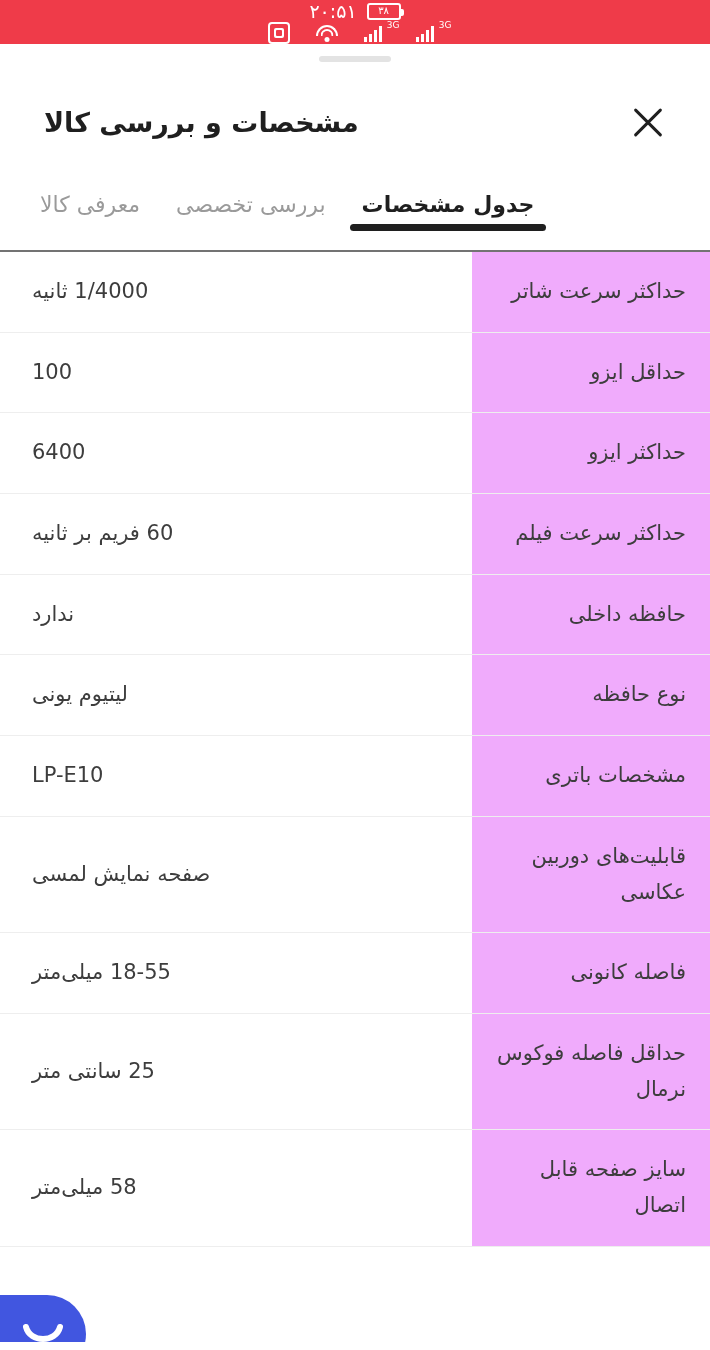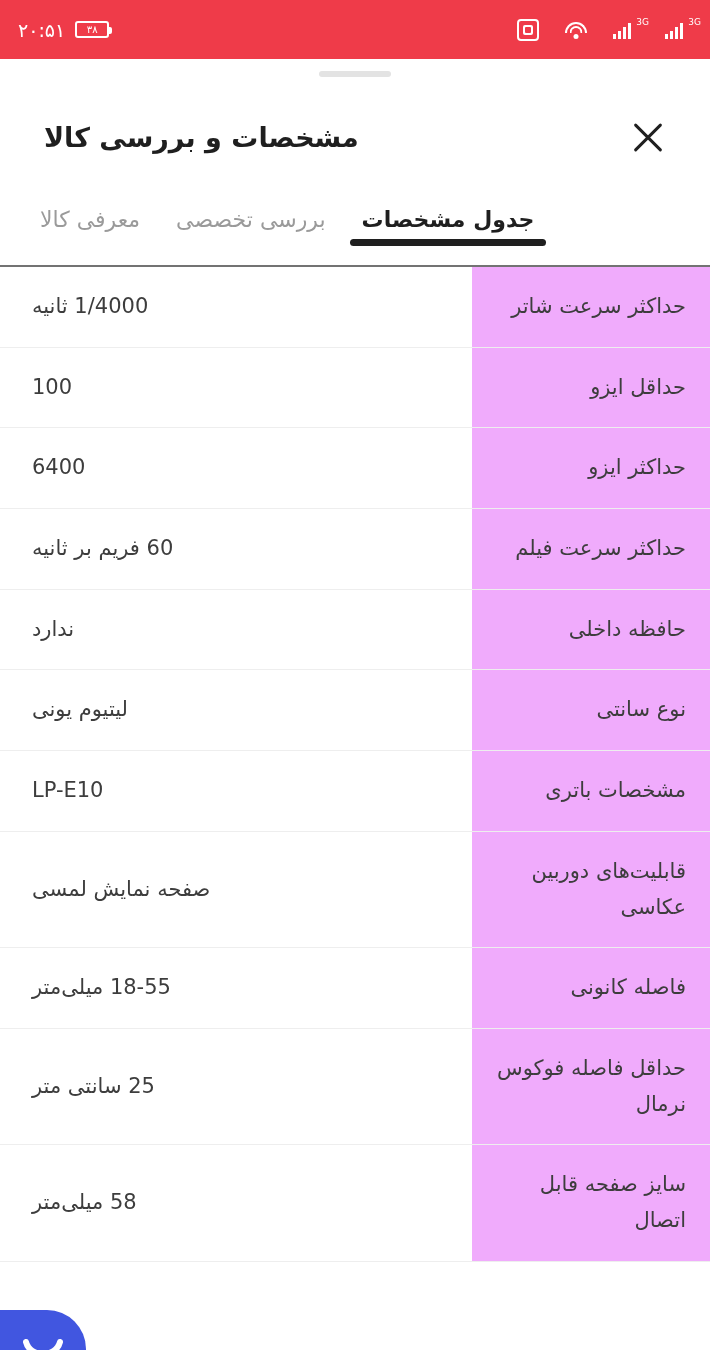--- a/index.html
+++ b/index.html
@@ -6,28 +6,29 @@
   html, body {
     width: 710px;
     height: 1350px;
     overflow: hidden;
     background: #ffffff;
     font-family: "DejaVu Sans", "Liberation Sans", sans-serif;
   }
 
   
   .status-bar {
-    height: 59px;
+    height: 44px;
     background: #ef3b49;
     display: flex;
     align-items: center;
     justify-content: space-between;
     padding: 0 18px;
     color: #ffffff;
     direction: ltr;
+    flex-direction: column;
   }
   .status-left { display: flex; align-items: center; gap: 10px; }
   .status-right { display: flex; align-items: center; gap: 25px; }
   .clock { font-size: 19px; letter-spacing: 0.5px; }
   .battery {
     width: 34px; height: 17px;
     border: 2px solid #ffffff;
     border-radius: 3px;
     position: relative;
     display: flex; align-items: center; justify-content: center;
@@ -269,21 +270,21 @@
       </tr>
       <tr>
         <td class="k">حداکثر سرعت فیلم</td>
         <td class="v">60 فریم بر ثانیه</td>
       </tr>
       <tr>
         <td class="k">حافظه داخلی</td>
         <td class="v">ندارد</td>
       </tr>
       <tr>
-        <td class="k">نوع سانتی</td>
+        <td class="k">نوع حافظه</td>
         <td class="v">لیتیوم یونی</td>
       </tr>
       <tr>
         <td class="k">مشخصات باتری</td>
         <td class="v">LP-E10</td>
       </tr>
       <tr>
         <td class="k">قابلیت‌های دوربین عکاسی</td>
         <td class="v">صفحه نمایش لمسی</td>
       </tr>

